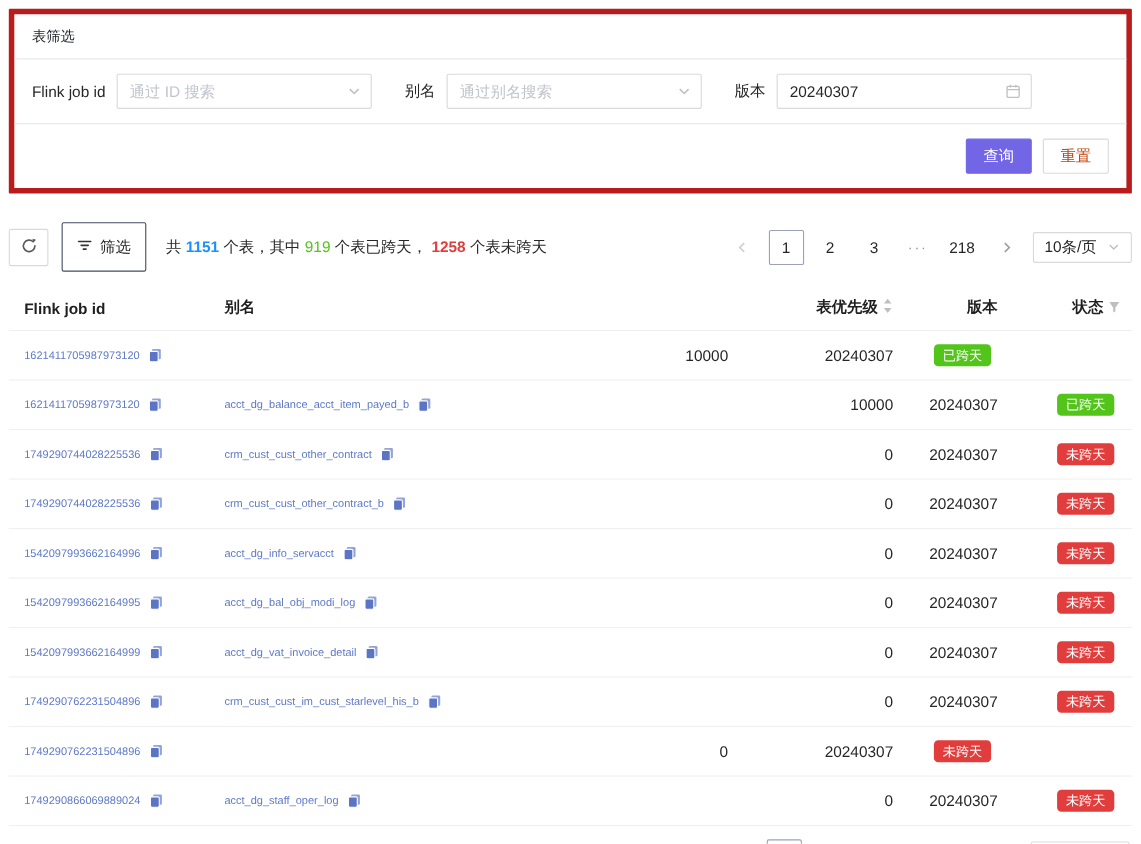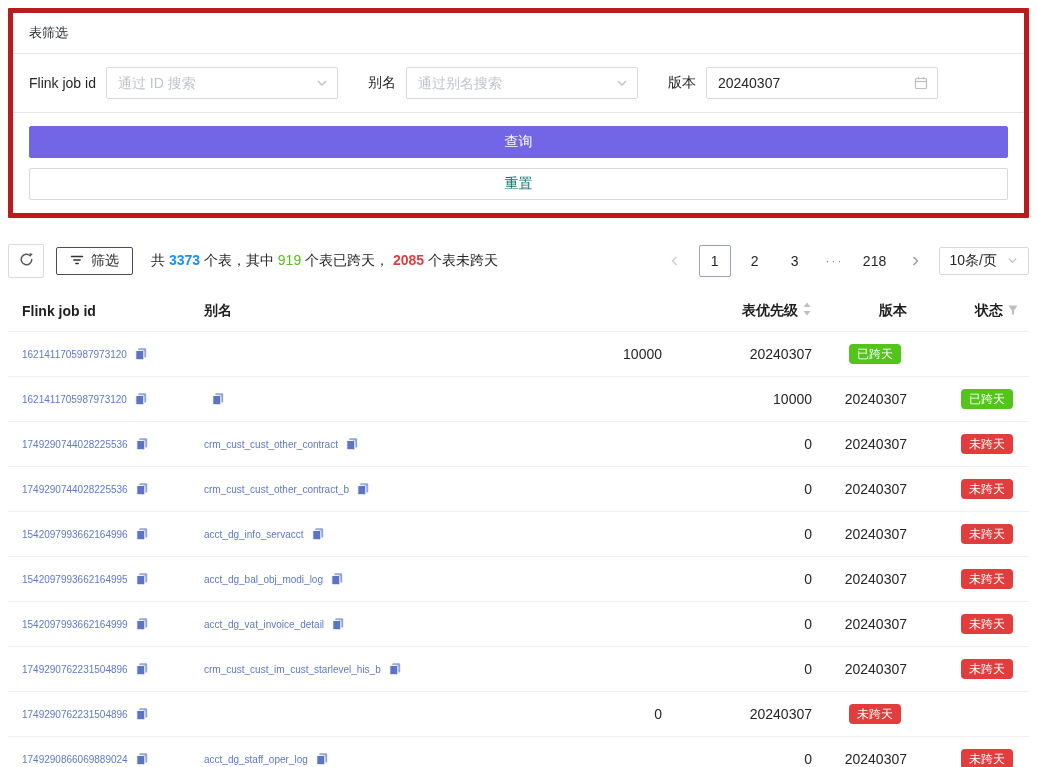--- a/index.html
+++ b/index.html
@@ -13,29 +13,29 @@
   
   .filter-card{border:5px solid #b91c1c;border-radius:1px;background:#fff;}
   .filter-card-header{padding:11px 16px;font-size:13px;color:#1f2329;border-bottom:1px solid #e5e6eb;}
   .filter-row{display:flex;align-items:center;gap:30px;padding:13px 16px;border-bottom:1px solid #e5e6eb;}
   .field{display:flex;align-items:center;gap:10px;}
   .field-label{white-space:nowrap;color:#262626;}
   .control{position:relative;width:232px;height:32px;border:1px solid #d9d9d9;border-radius:2px;background:#fff;display:flex;align-items:flex-start;}
   .control input{border:none;outline:none;width:100%;height:100%;padding:0 28px 0 11px;font:inherit;color:#262626;background:transparent;}
   .control input::placeholder{color:#c0c4cc;}
   .suffix{position:absolute;right:9px;top:50%;transform:translateY(-50%);display:flex;align-items:center;}
-  .btn-row{display:flex;justify-content:flex-end;gap:10px;padding:13px 16px;flex-direction:column;}
+  .btn-row{display:flex;justify-content:flex-end;gap:10px;padding:13px 16px;}
   .btn{height:32px;padding:0 15px;border-radius:2px;font:inherit;cursor:pointer;}
   .btn-primary{background:var(--primary);border:1px solid var(--primary);color:#fff;}
-  .btn-default{background:#fff;border:1px solid #d9d9d9;color:#0f766e;}
+  .btn-default{background:#fff;border:1px solid #d9d9d9;color:#c2410c;}
 
   
   .toolbar{display:flex;align-items:center;margin-top:26px;gap:12px;}
   .icon-btn{width:36px;height:34px;border:1px solid #d9d9d9;border-radius:2px;background:#fff;display:flex;align-items:center;justify-content:center;cursor:pointer;}
-  .filter-btn{height:28px;border:1px solid #454c63;border-radius:2px;background:#fff;display:flex;align-items:center;gap:7px;padding:0 13px;font:inherit;color:#262626;cursor:pointer;}
+  .filter-btn{height:45px;border:1px solid #454c63;border-radius:2px;background:#fff;display:flex;align-items:center;gap:7px;padding:0 13px;font:inherit;color:#262626;cursor:pointer;}
   .summary{flex:1;margin-left:6px;color:#262626;white-space:nowrap;}
   .c-info{color:var(--info);font-weight:700;}
   .c-success{color:var(--success);font-weight:400;}
   .c-error{color:var(--error);font-weight:700;}
 
   
   .pagination{display:flex;align-items:center;gap:8px;}
   .pg{min-width:32px;height:32px;display:flex;align-items:center;justify-content:center;border-radius:2px;cursor:pointer;color:#262626;user-select:none;}
   .pg.active{border:1px solid #9aa1b9;}
   .pg.ellipsis{color:#8c8c8c;letter-spacing:2px;font-size:12px;}
@@ -129,21 +129,21 @@
       <span>
         <svg width="14" height="14" viewBox="0 0 14 14" stroke="#333" stroke-width="1.5" stroke-linecap="round">
             <line x1="1.5" y1="3.5" x2="12.5" y2="3.5"></line>
             <line x1="3.8" y1="7" x2="10.2" y2="7"></line>
             <line x1="5.8" y1="10.5" x2="8.2" y2="10.5"></line>
           </svg>
       </span>
       <span>筛选</span>
     </button>
 
-    <div class="summary"><span>共 </span><span class="c-info">3373</span><span> 个表，其中 </span><span class="c-success">919</span><span> 个表已跨天， </span><span class="c-error">2085</span><span> 个表未跨天</span></div>
+    <div class="summary"><span>共 </span><span class="c-info">1151</span><span> 个表，其中 </span><span class="c-success">919</span><span> 个表已跨天， </span><span class="c-error">1258</span><span> 个表未跨天</span></div>
 
     <div class="pagination">
       <span class="pg chev-l">
           <svg width="12" height="12" viewBox="0 0 12 12">
             <path d="M7.5 2 3.5 6l4 4" fill="none" stroke="currentColor" stroke-width="1.5"></path>
           </svg>
         </span>
       <span class="pg active">1</span>
       <span class="pg">2</span>
       <span class="pg">3</span>
@@ -204,20 +204,21 @@
       <div class="td first">
           <span class="link">1621411705987973120</span>
           <span class="copy">
             <svg width="14" height="14" viewBox="0 0 14 14">
               <rect x="4.2" y="1.2" width="8" height="9.4" rx="1.2" fill="#93a5d8"></rect>
               <rect x="1.8" y="3.4" width="8" height="9.4" rx="1.2" fill="#5b74c4" stroke="#fff" stroke-width="1"></rect>
             </svg>
           </span>
         </div>
       <div class="td">
+          <span class="link">acct_dg_balance_acct_item_payed_b</span>
           <span class="copy">
             <svg width="14" height="14" viewBox="0 0 14 14">
               <rect x="4.2" y="1.2" width="8" height="9.4" rx="1.2" fill="#93a5d8"></rect>
               <rect x="1.8" y="3.4" width="8" height="9.4" rx="1.2" fill="#5b74c4" stroke="#fff" stroke-width="1"></rect>
             </svg>
           </span>
         </div>
       <div class="td right">10000</div>
       <div class="td right">20240307</div>
       <div class="td status-cell">

